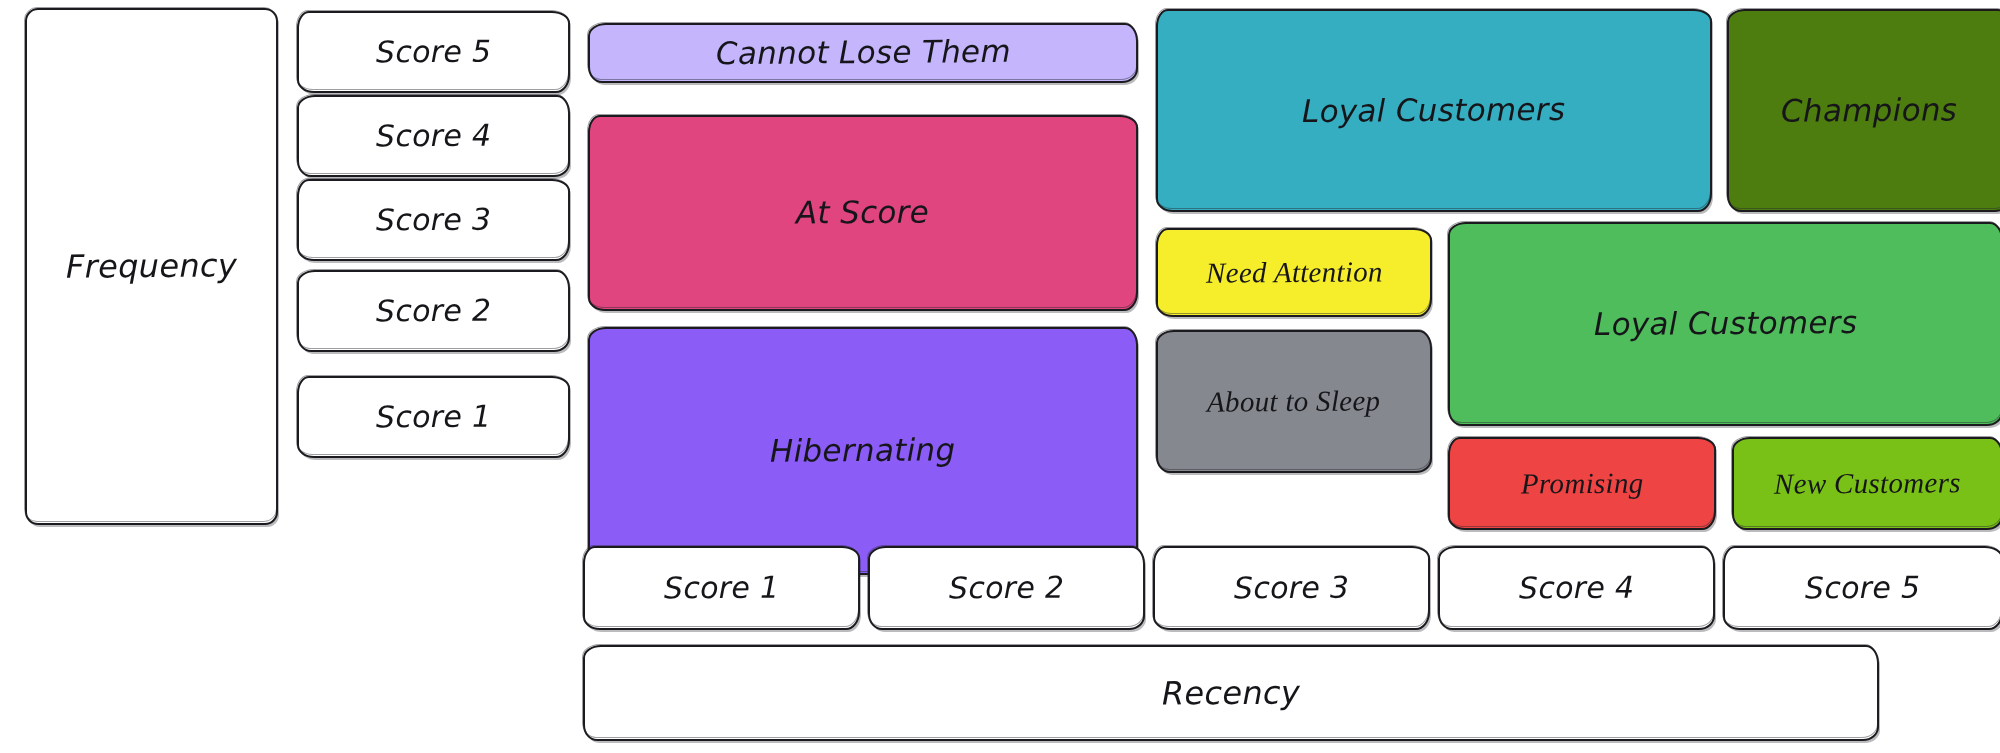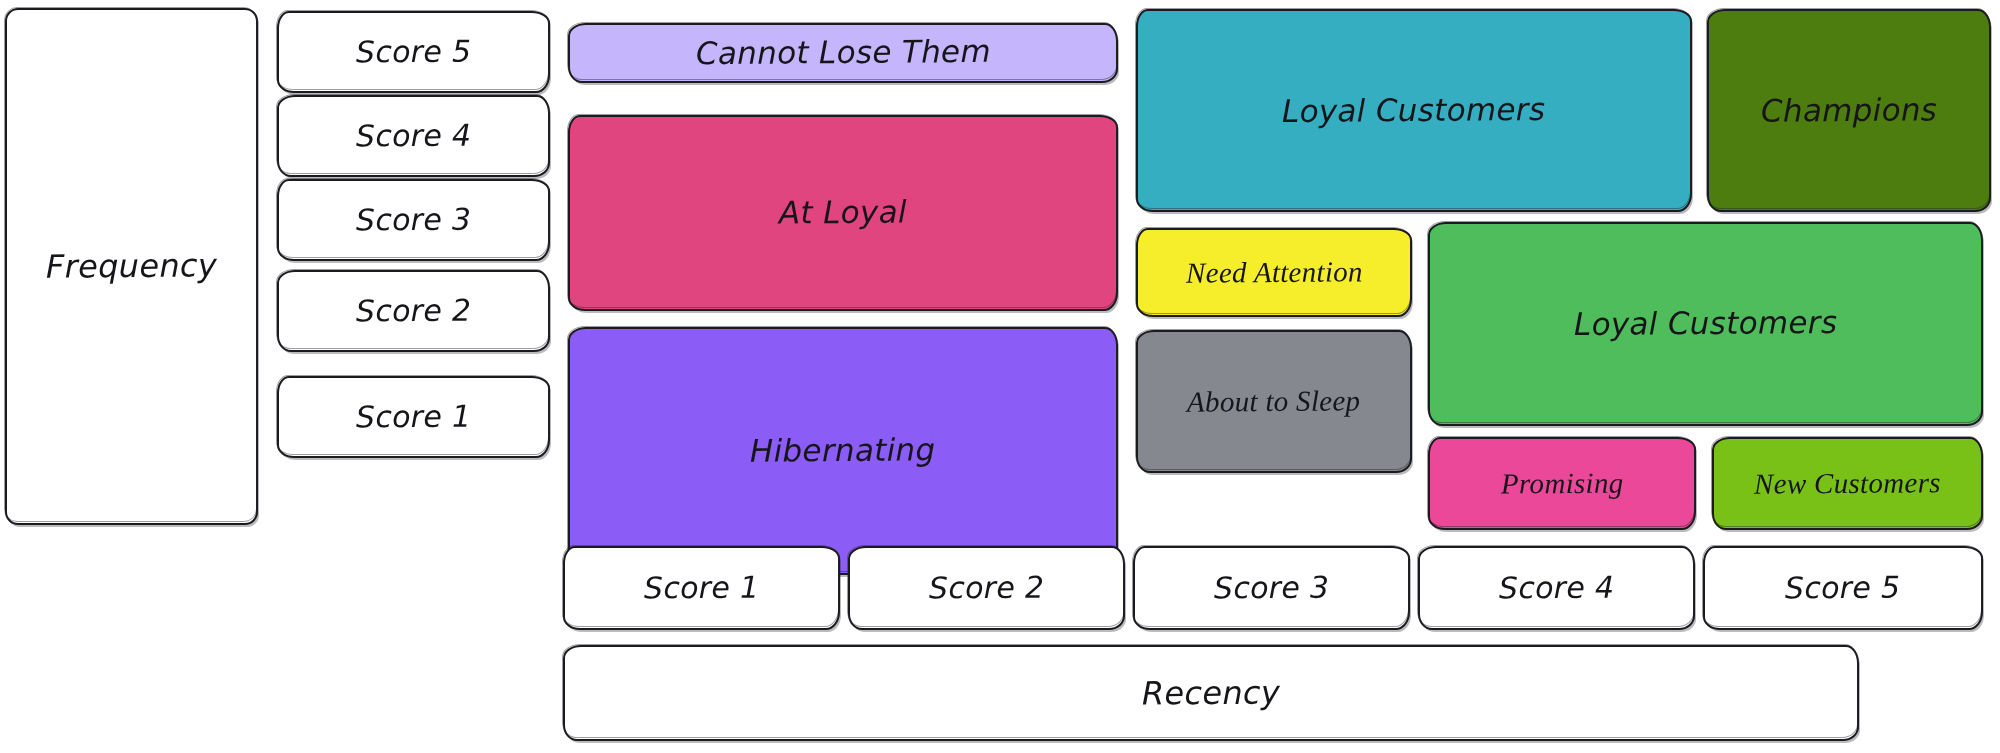--- a/index.html
+++ b/index.html
@@ -22,20 +22,21 @@
     border:2px solid #1b1b1f;
     border-radius:14px 16px 13px 17px / 16px 13px 17px 14px;
     color:#16161a;
     font-size:30px;
     font-weight:400;
     letter-spacing:0.3px;
     line-height:1.15;
     font-family:"DejaVu Sans","Liberation Sans",sans-serif;
     font-style:italic;
     box-shadow:2px 3px 0 -1px rgba(30,30,35,0.30);
+    margin-left:20px;
   }
   .box .lbl{
     display:block;
     padding:0 10px;
     transform:rotate(-0.45deg);
     white-space:nowrap;
   }
   .plain{background:#ffffff;}
   .tilt-a{border-radius:18px 13px 16px 14px / 13px 18px 14px 16px;}
   .tilt-b{border-radius:12px 18px 14px 17px / 17px 12px 18px 13px;}
@@ -78,21 +79,21 @@
   </div>
   <div class="box plain tilt-b" style="left:277px;top:376px;width:273px;height:82px;">
     <span class="lbl">Score 1</span>
   </div>
 
   <div class="box seg tilt-a" style="left:568px;top:23px;width:550px;height:60px;background:#c4b5fd;">
     <span class="lbl">Cannot Lose Them</span>
   </div>
 
   <div class="box seg tilt-b" style="left:568px;top:115px;width:550px;height:196px;background:#e0457f;">
-    <span class="lbl">At Loyal</span>
+    <span class="lbl">At Score</span>
   </div>
 
   <div class="box seg tilt-a" style="left:568px;top:327px;width:550px;height:248px;background:#8b5cf6;">
     <span class="lbl">Hibernating</span>
   </div>
 
   <div class="box seg tilt-b" style="left:1136px;top:9px;width:556px;height:203px;background:#35aec1;">
     <span class="lbl">Loyal Customers</span>
   </div>
 
@@ -105,21 +106,21 @@
   </div>
 
   <div class="box seg tilt-a" style="left:1428px;top:222px;width:555px;height:204px;background:#4fbd5b;">
     <span class="lbl">Loyal Customers</span>
   </div>
 
   <div class="box seg-sm tilt-a" style="left:1136px;top:330px;width:276px;height:143px;background:#85888e;">
     <span class="lbl">About to Sleep</span>
   </div>
 
-  <div class="box seg-sm tilt-b" style="left:1428px;top:437px;width:268px;height:93px;background:#ec4899;">
+  <div class="box seg-sm tilt-b" style="left:1428px;top:437px;width:268px;height:93px;background:#ef4444;">
     <span class="lbl">Promising</span>
   </div>
 
   <div class="box seg-sm tilt-a" style="left:1712px;top:437px;width:271px;height:93px;background:#79c117;">
     <span class="lbl">New Customers</span>
   </div>
 
   <div class="box plain tilt-b" style="left:563px;top:546px;width:277px;height:84px;">
     <span class="lbl">Score 1</span>
   </div>

